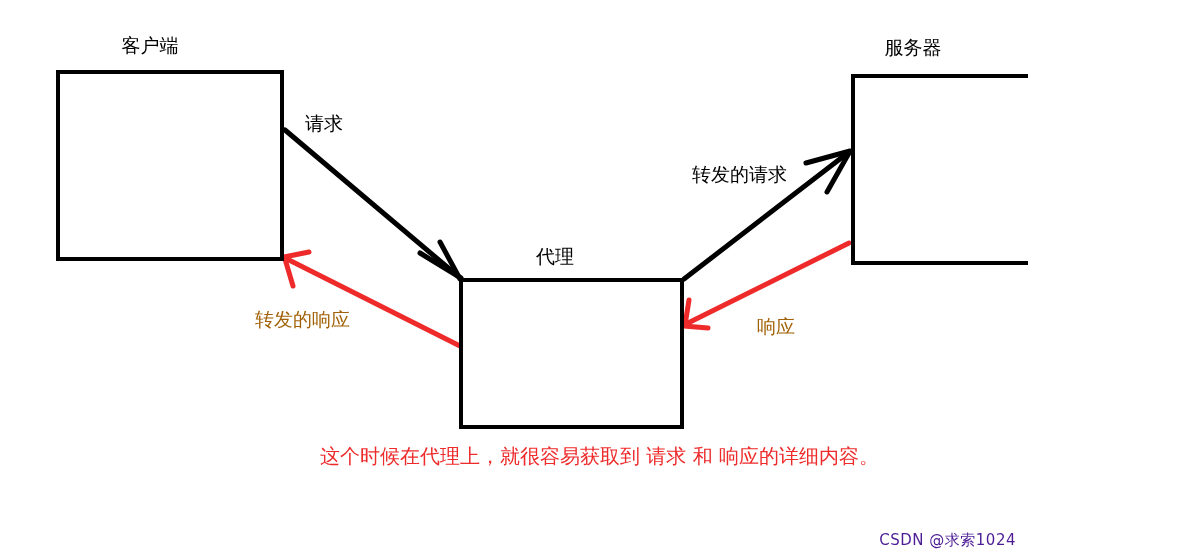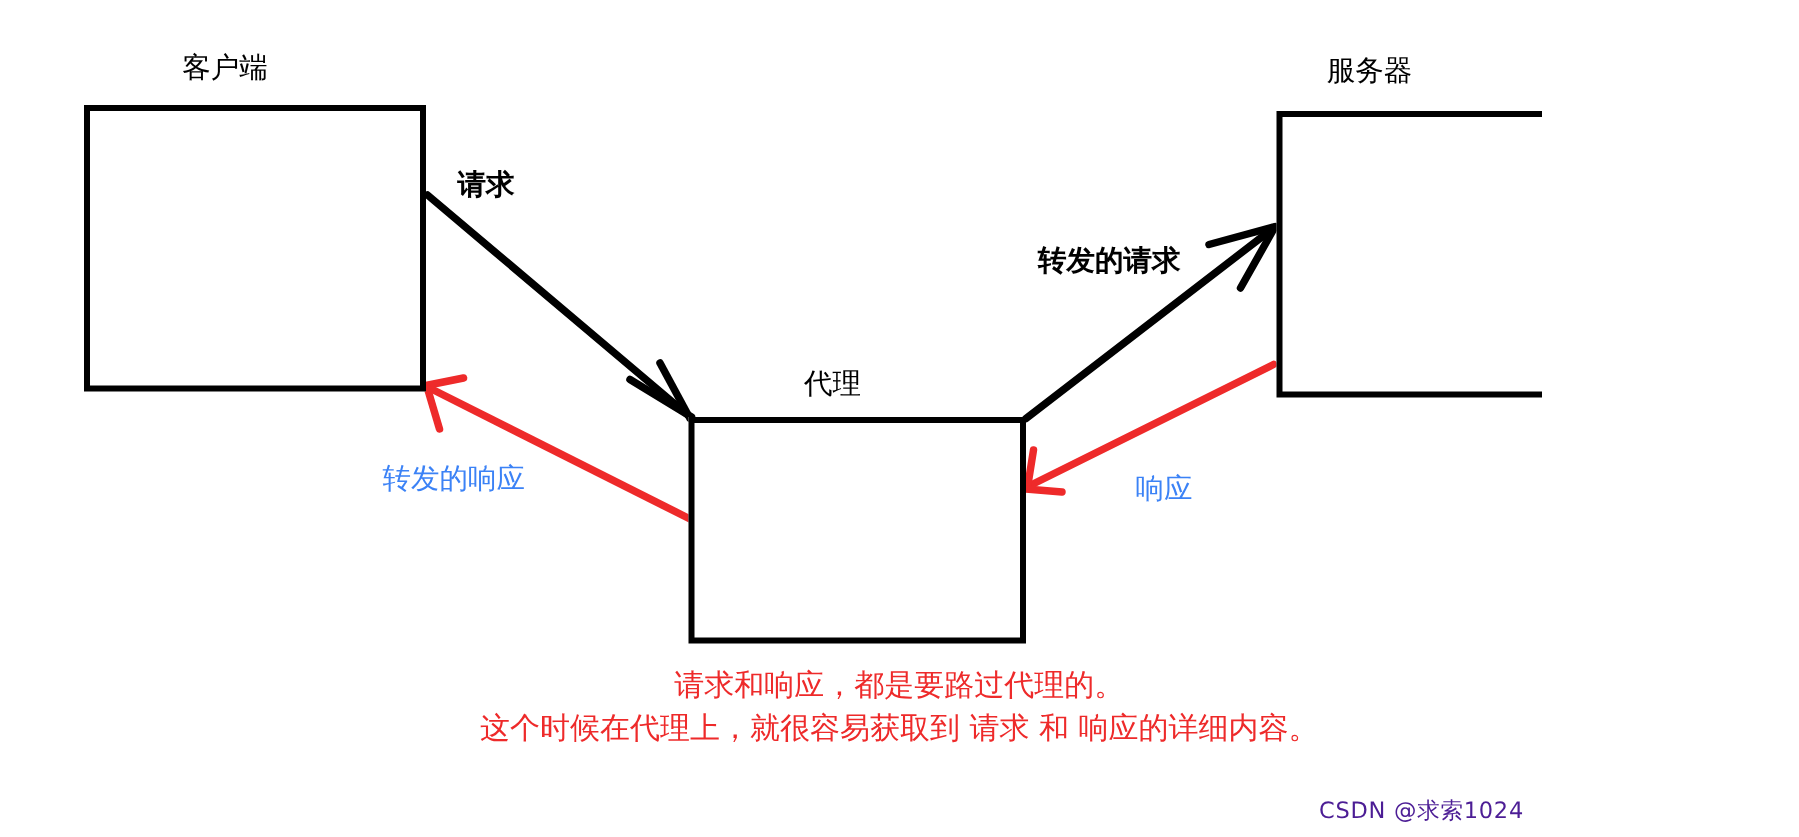--- a/index.html
+++ b/index.html
@@ -39,22 +39,22 @@
   #client-label { left: 150px; top: 36px; }
   #server-label { left: 913px; top: 38px; }
   #proxy-label  { left: 555px; top: 247px; }
 
   .edge-label {
     position: absolute;
     font-size: 19px;
     line-height: 1;
     white-space: nowrap;
   }
-  .edge-label.black { color: #000000; font-weight: bold; }
-  .edge-label.red   { color: #3b82f6; }
+  .edge-label.black { color: #000000; }
+  .edge-label.red   { color: #a16207; }
 
   #lbl-request        { left: 305px; top: 114px; }
   #lbl-fwd-request    { left: 692px; top: 165px; }
   #lbl-fwd-response   { left: 255px; top: 310px; }
   #lbl-response       { left: 757px; top: 317px; }
 
   #wires {
     position: absolute;
     left: 0;
     top: 0;
@@ -127,19 +127,18 @@
   <div class="node-label" id="client-label">客户端</div>
   <div class="node-label" id="proxy-label">代理</div>
   <div class="node-label" id="server-label">服务器</div>
 
   <div class="edge-label black" id="lbl-request">请求</div>
   <div class="edge-label black" id="lbl-fwd-request">转发的请求</div>
   <div class="edge-label red" id="lbl-response">响应</div>
   <div class="edge-label red" id="lbl-fwd-response">转发的响应</div>
 
   <div id="caption">
-    <span class="cap-line">请求和响应，都是要路过代理的。</span>
     <span class="cap-line">这个时候在代理上，就很容易获取到 请求 和 响应的详细内容。</span>
   </div>
 
   <div id="watermark">CSDN @求索1024</div>
 
 </div>
 
 </body></html>

